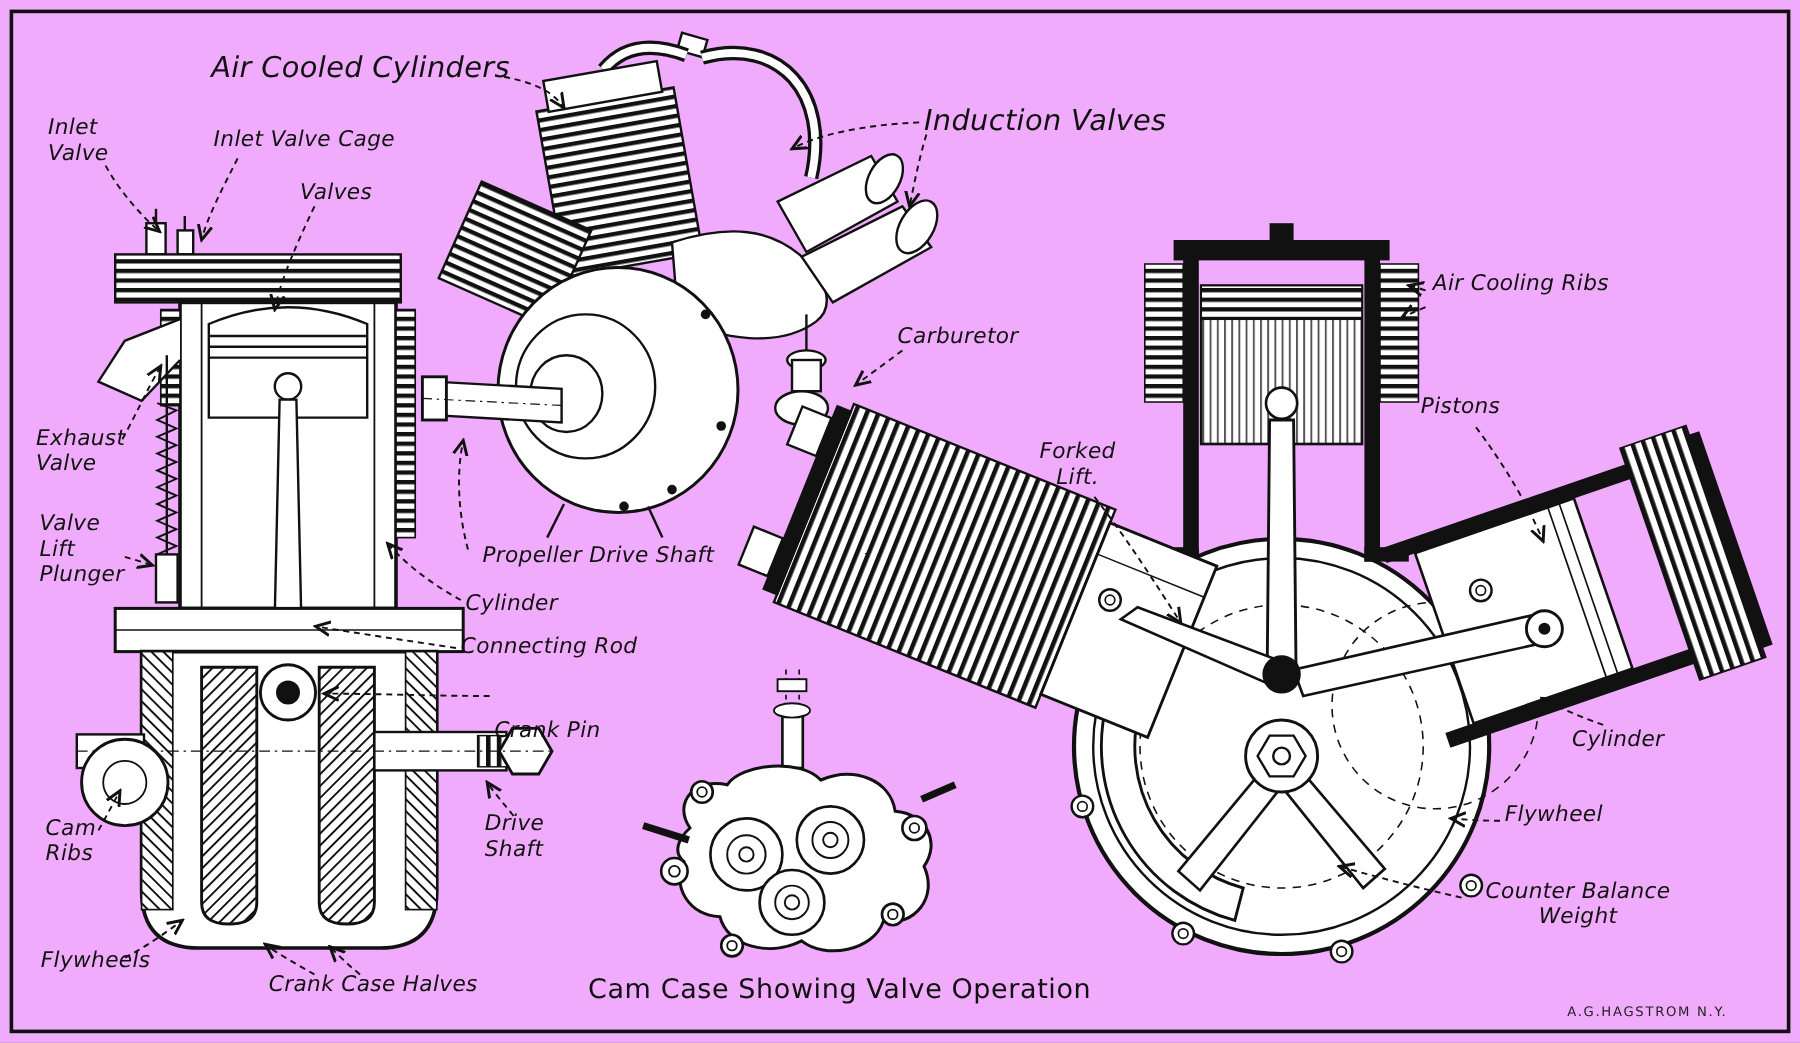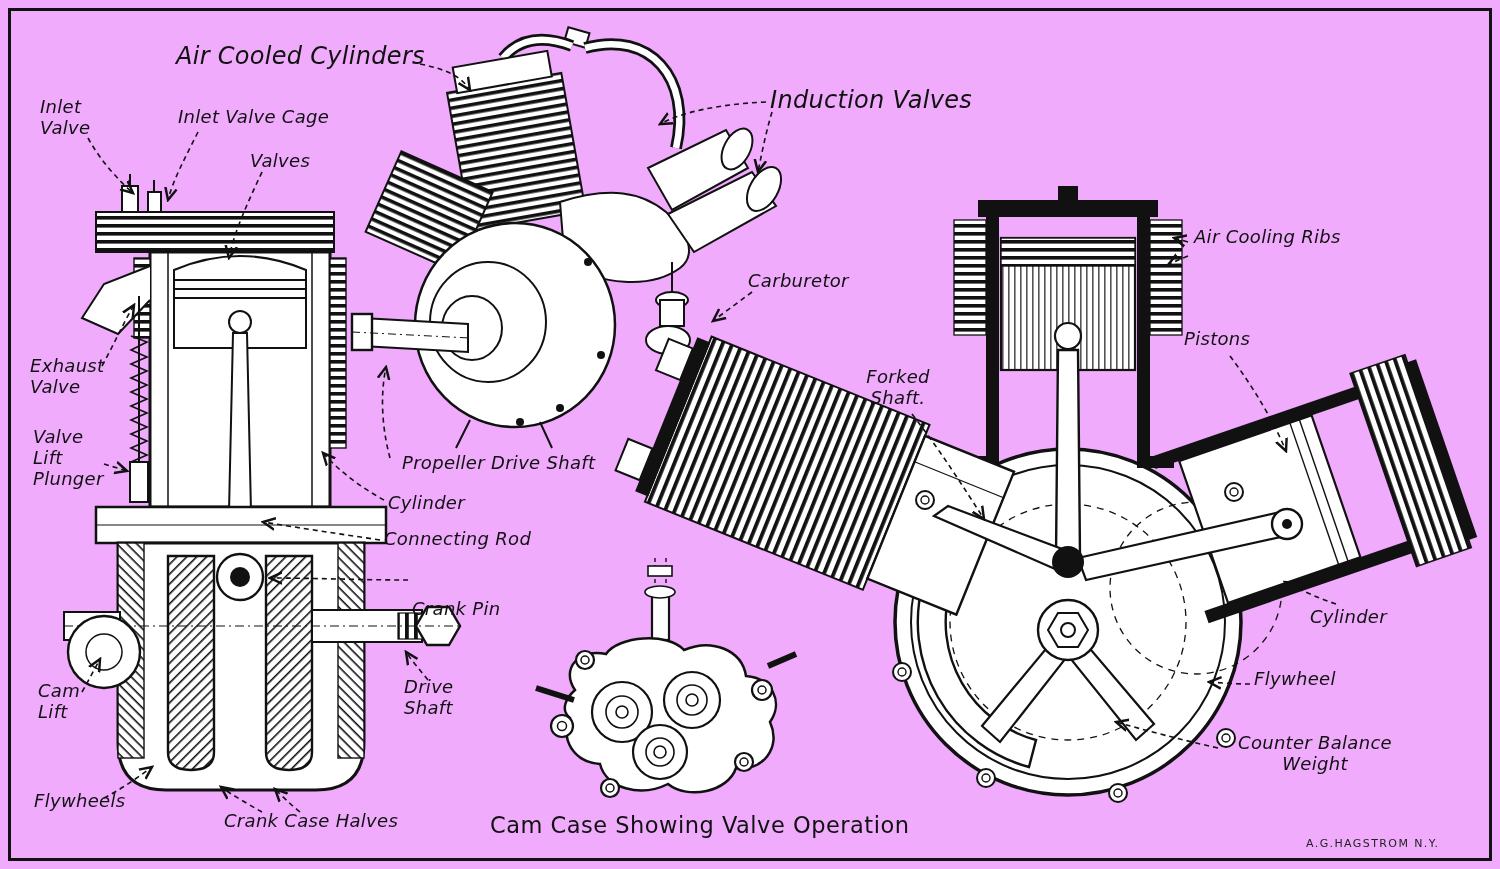--- a/index.html
+++ b/index.html
@@ -274,27 +274,27 @@
 <div class="lbl" style="left:30px;top:355px;">Exhaust
 Valve</div>
 <div class="lbl" style="left:33px;top:426px;">Valve
 Lift
 Plunger</div>
 <div class="lbl" style="left:390px;top:452px;margin-left:12px;">Propeller Drive Shaft</div>
 <div class="lbl" style="left:388px;top:492px;">Cylinder</div>
 <div class="lbl" style="left:384px;top:528px;">Connecting Rod</div>
 <div class="lbl" style="left:412px;top:564px;margin-top:34px;">Crank Pin</div>
 <div class="lbl" style="left:38px;top:680px;">Cam
-Lift</div>
+Ribs</div>
 <div class="lbl" style="left:404px;top:676px;">Drive
 Shaft</div>
 <div class="lbl" style="left:34px;top:790px;">Flywheels</div>
 <div class="lbl" style="left:224px;top:810px;">Crank Case Halves</div>
 <div class="lbl center" style="left:848px;top:366px;width:100px;">Forked
-Shaft.</div>
+Lift.</div>
 <div class="lbl" style="left:1194px;top:226px;">Air Cooling Ribs</div>
 <div class="lbl" style="left:1184px;top:328px;">Pistons</div>
 <div class="lbl" style="left:1310px;top:606px;">Cylinder</div>
 <div class="lbl" style="left:1254px;top:668px;">Flywheel</div>
 <div class="lbl caption" style="left:490px;top:812px;">Cam Case Showing Valve Operation</div>
 <div class="lbl center" style="left:1210px;top:732px;width:210px;">Counter Balance
 Weight</div>
 <div class="lbl credit" style="left:1306px;top:838px;">A.G.HAGSTROM N.Y.</div>
 
 <div class="frame"></div>

